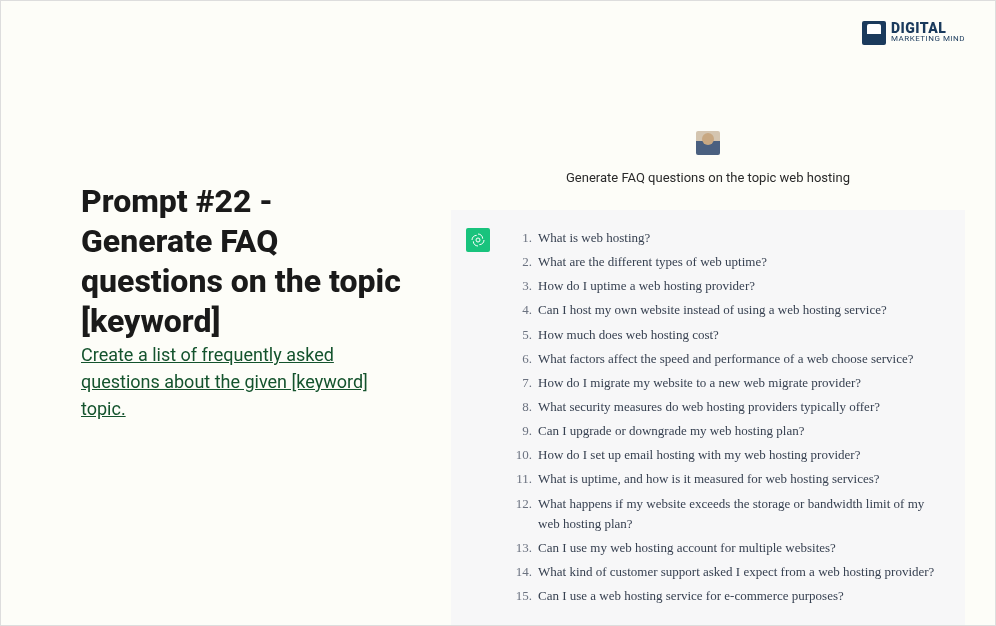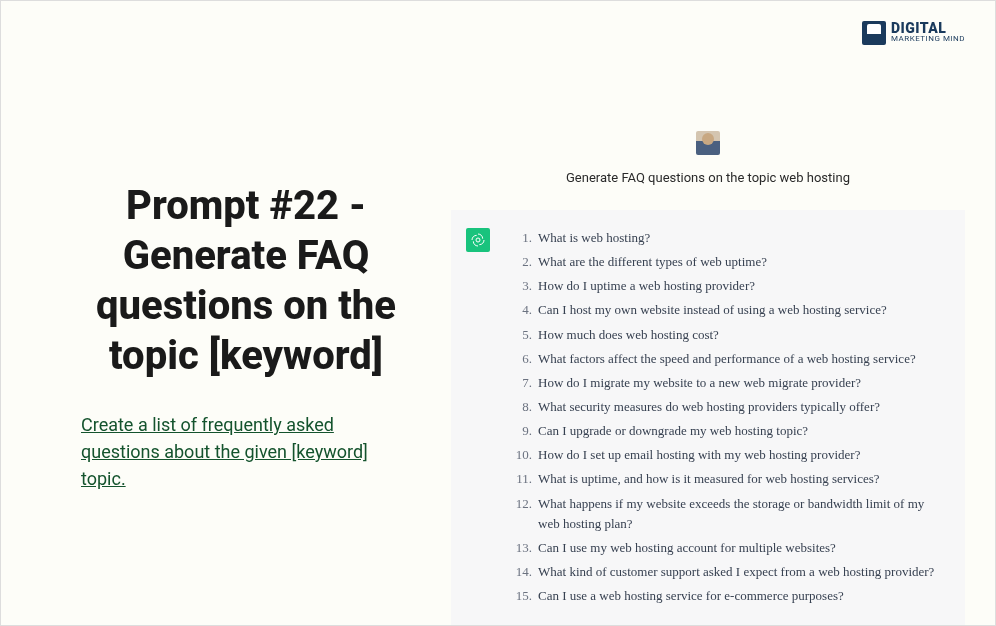--- a/index.html
+++ b/index.html
@@ -61,26 +61,24 @@
     .content {
       display: flex;
       height: 100%;
       padding-top: 60px;
     }
     .left-panel {
       width: 440px;
       padding: 120px 30px 0 80px;
     }
     .heading {
-      font-size: 40px;
+      font-size: 32px;
       font-weight: 800;
       color: #1a1a1a;
       line-height: 1.25;
-      margin-bottom: 30px;
-      text-align: center;
     }
     .description {
       font-size: 18px;
       color: #14532d;
       line-height: 1.5;
       font-weight: 400;
       text-decoration: underline;
     }
     .right-panel {
       flex: 1;
@@ -189,24 +187,24 @@
           <circle cx="12" cy="12" r="3"></circle>
           <path d="M12 3 C 16 3 19 6 19 10 M12 21 C 8 21 5 18 5 14 M3 12 C 3 8 6 5 10 5 M21 12 C 21 16 18 19 14 19"></path>
         </svg>
       </div>
       <ol class="faq-list">
         <li>What is web hosting?</li>
         <li>What are the different types of web uptime?</li>
         <li>How do I uptime a web hosting provider?</li>
         <li>Can I host my own website instead of using a web hosting service?</li>
         <li>How much does web hosting cost?</li>
-        <li>What factors affect the speed and performance of a web hosting service?</li>
+        <li>What factors affect the speed and performance of a web choose service?</li>
         <li>How do I migrate my website to a new web migrate provider?</li>
         <li>What security measures do web hosting providers typically offer?</li>
-        <li>Can I upgrade or downgrade my web hosting topic?</li>
+        <li>Can I upgrade or downgrade my web hosting plan?</li>
         <li>How do I set up email hosting with my web hosting provider?</li>
         <li>What is uptime, and how is it measured for web hosting services?</li>
         <li>What happens if my website exceeds the storage or bandwidth limit of my web hosting plan?</li>
         <li>Can I use my web hosting account for multiple websites?</li>
         <li>What kind of customer support asked I expect from a web hosting provider?</li>
         <li>Can I use a web hosting service for e-commerce purposes?</li>
       </ol>
     </div>
   </div>
 </div>

